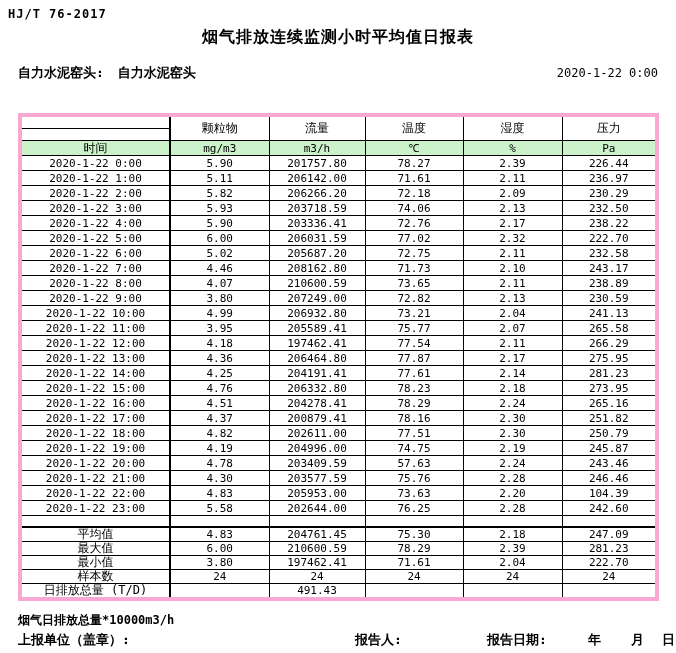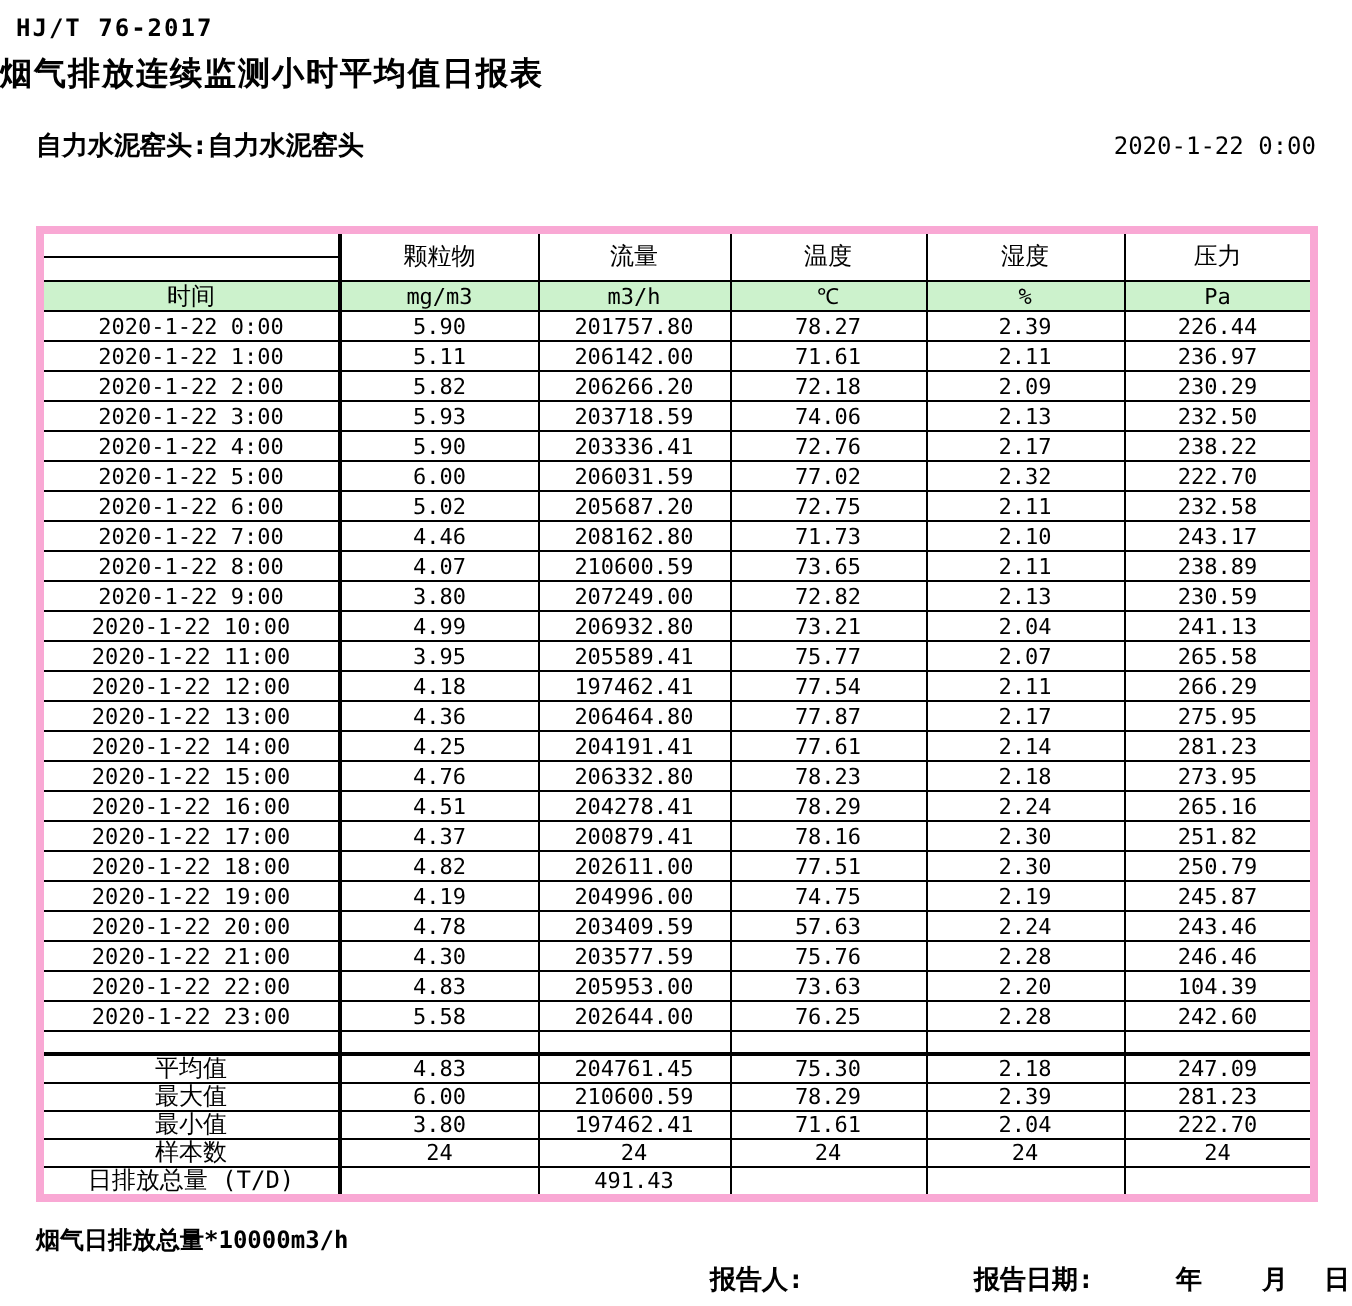--- a/index.html
+++ b/index.html
@@ -2,23 +2,23 @@
 <html style="--green: #ccf2cc;"><head>
 <meta charset="utf-8">
 <style>
   html,body { margin:0; padding:0; }
   body {
     width:676px; height:653px; background:#ffffff; color:#000;
     font-family:"DejaVu Sans Mono","Liberation Mono",monospace;
     position:relative; overflow:hidden;
   }
   .std { position:absolute; left:8px; top:7px; font-size:12px; font-weight:bold; letter-spacing:1px; }
-  .title { position:absolute; left:0; top:27px; width:676px; font-size:16px; font-weight:bold; letter-spacing:1px; }
+  .title { position:absolute; left:0; top:27px; width:676px; text-align:center; font-size:16px; font-weight:bold; letter-spacing:1px; }
   .srcline { position:absolute; left:18px; top:64px; font-size:13px; font-weight:bold; }
-  .srcname { }
+  .srcname { margin-left:14px; }
   .dt { position:absolute; right:18px; top:66px; font-size:12px; font-weight:normal; }
 
   .tblwrap { position:absolute; left:18px; top:113px; }
   table { border-collapse:collapse; table-layout:fixed; width:639px; border:4px solid #f9a8d4; }
   td { border:1px solid #000; text-align:center; vertical-align:middle;
        font-size:11px; line-height:13px; height:14px; padding:0;
        white-space:nowrap; overflow:hidden; }
   td.c0 { border-right:2px solid #000; }
   tr.hA td, tr.hB td { height:11px; }
   td.colname { font-size:12px; }
@@ -318,19 +318,20 @@
           <td></td>
           <td></td>
           <td></td>
         </tr>
       </tbody>
   </table>
 </div>
 
 <div class="note">烟气日排放总量*10000m3/h</div>
 <div class="sig">
+  <span class="s1">上报单位（盖章）:</span>
   <span class="s2">负责人:</span>
   <span class="s3">报告人:</span>
   <span class="s4">报告日期:</span>
   <span class="s5">年</span>
   <span class="s6">月</span>
   <span class="s7">日</span>
 </div>
 
 </body></html>

